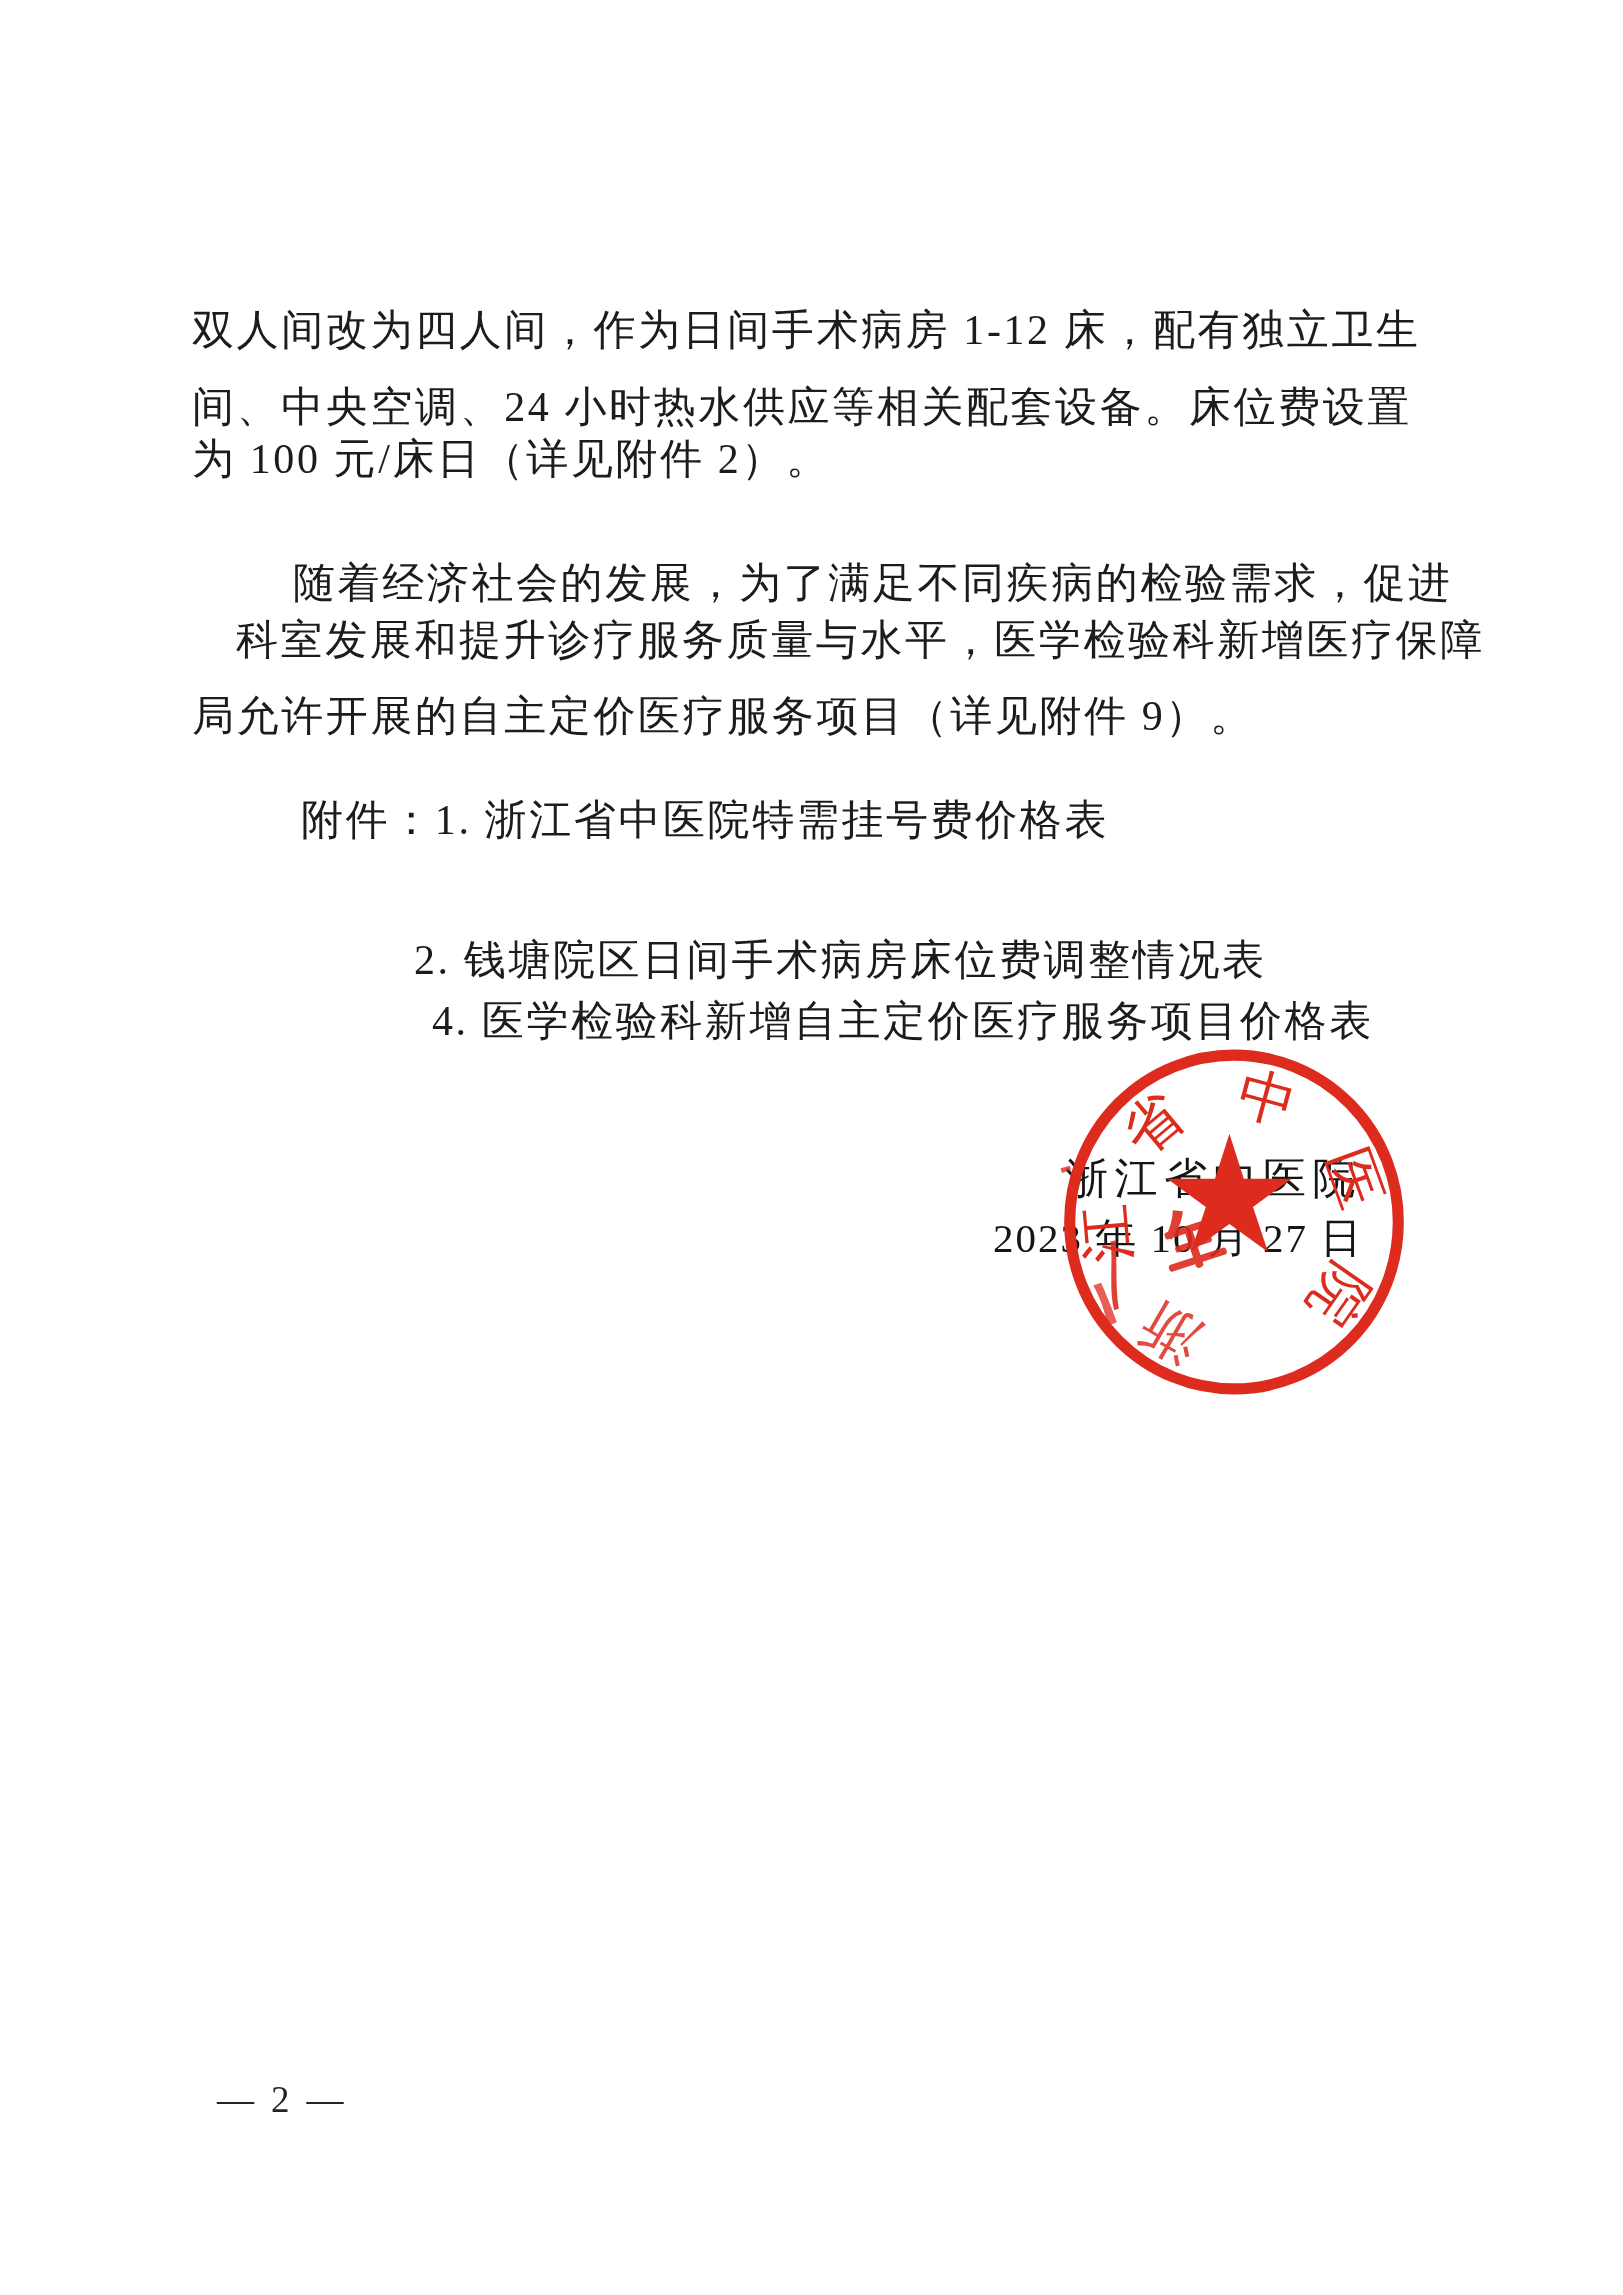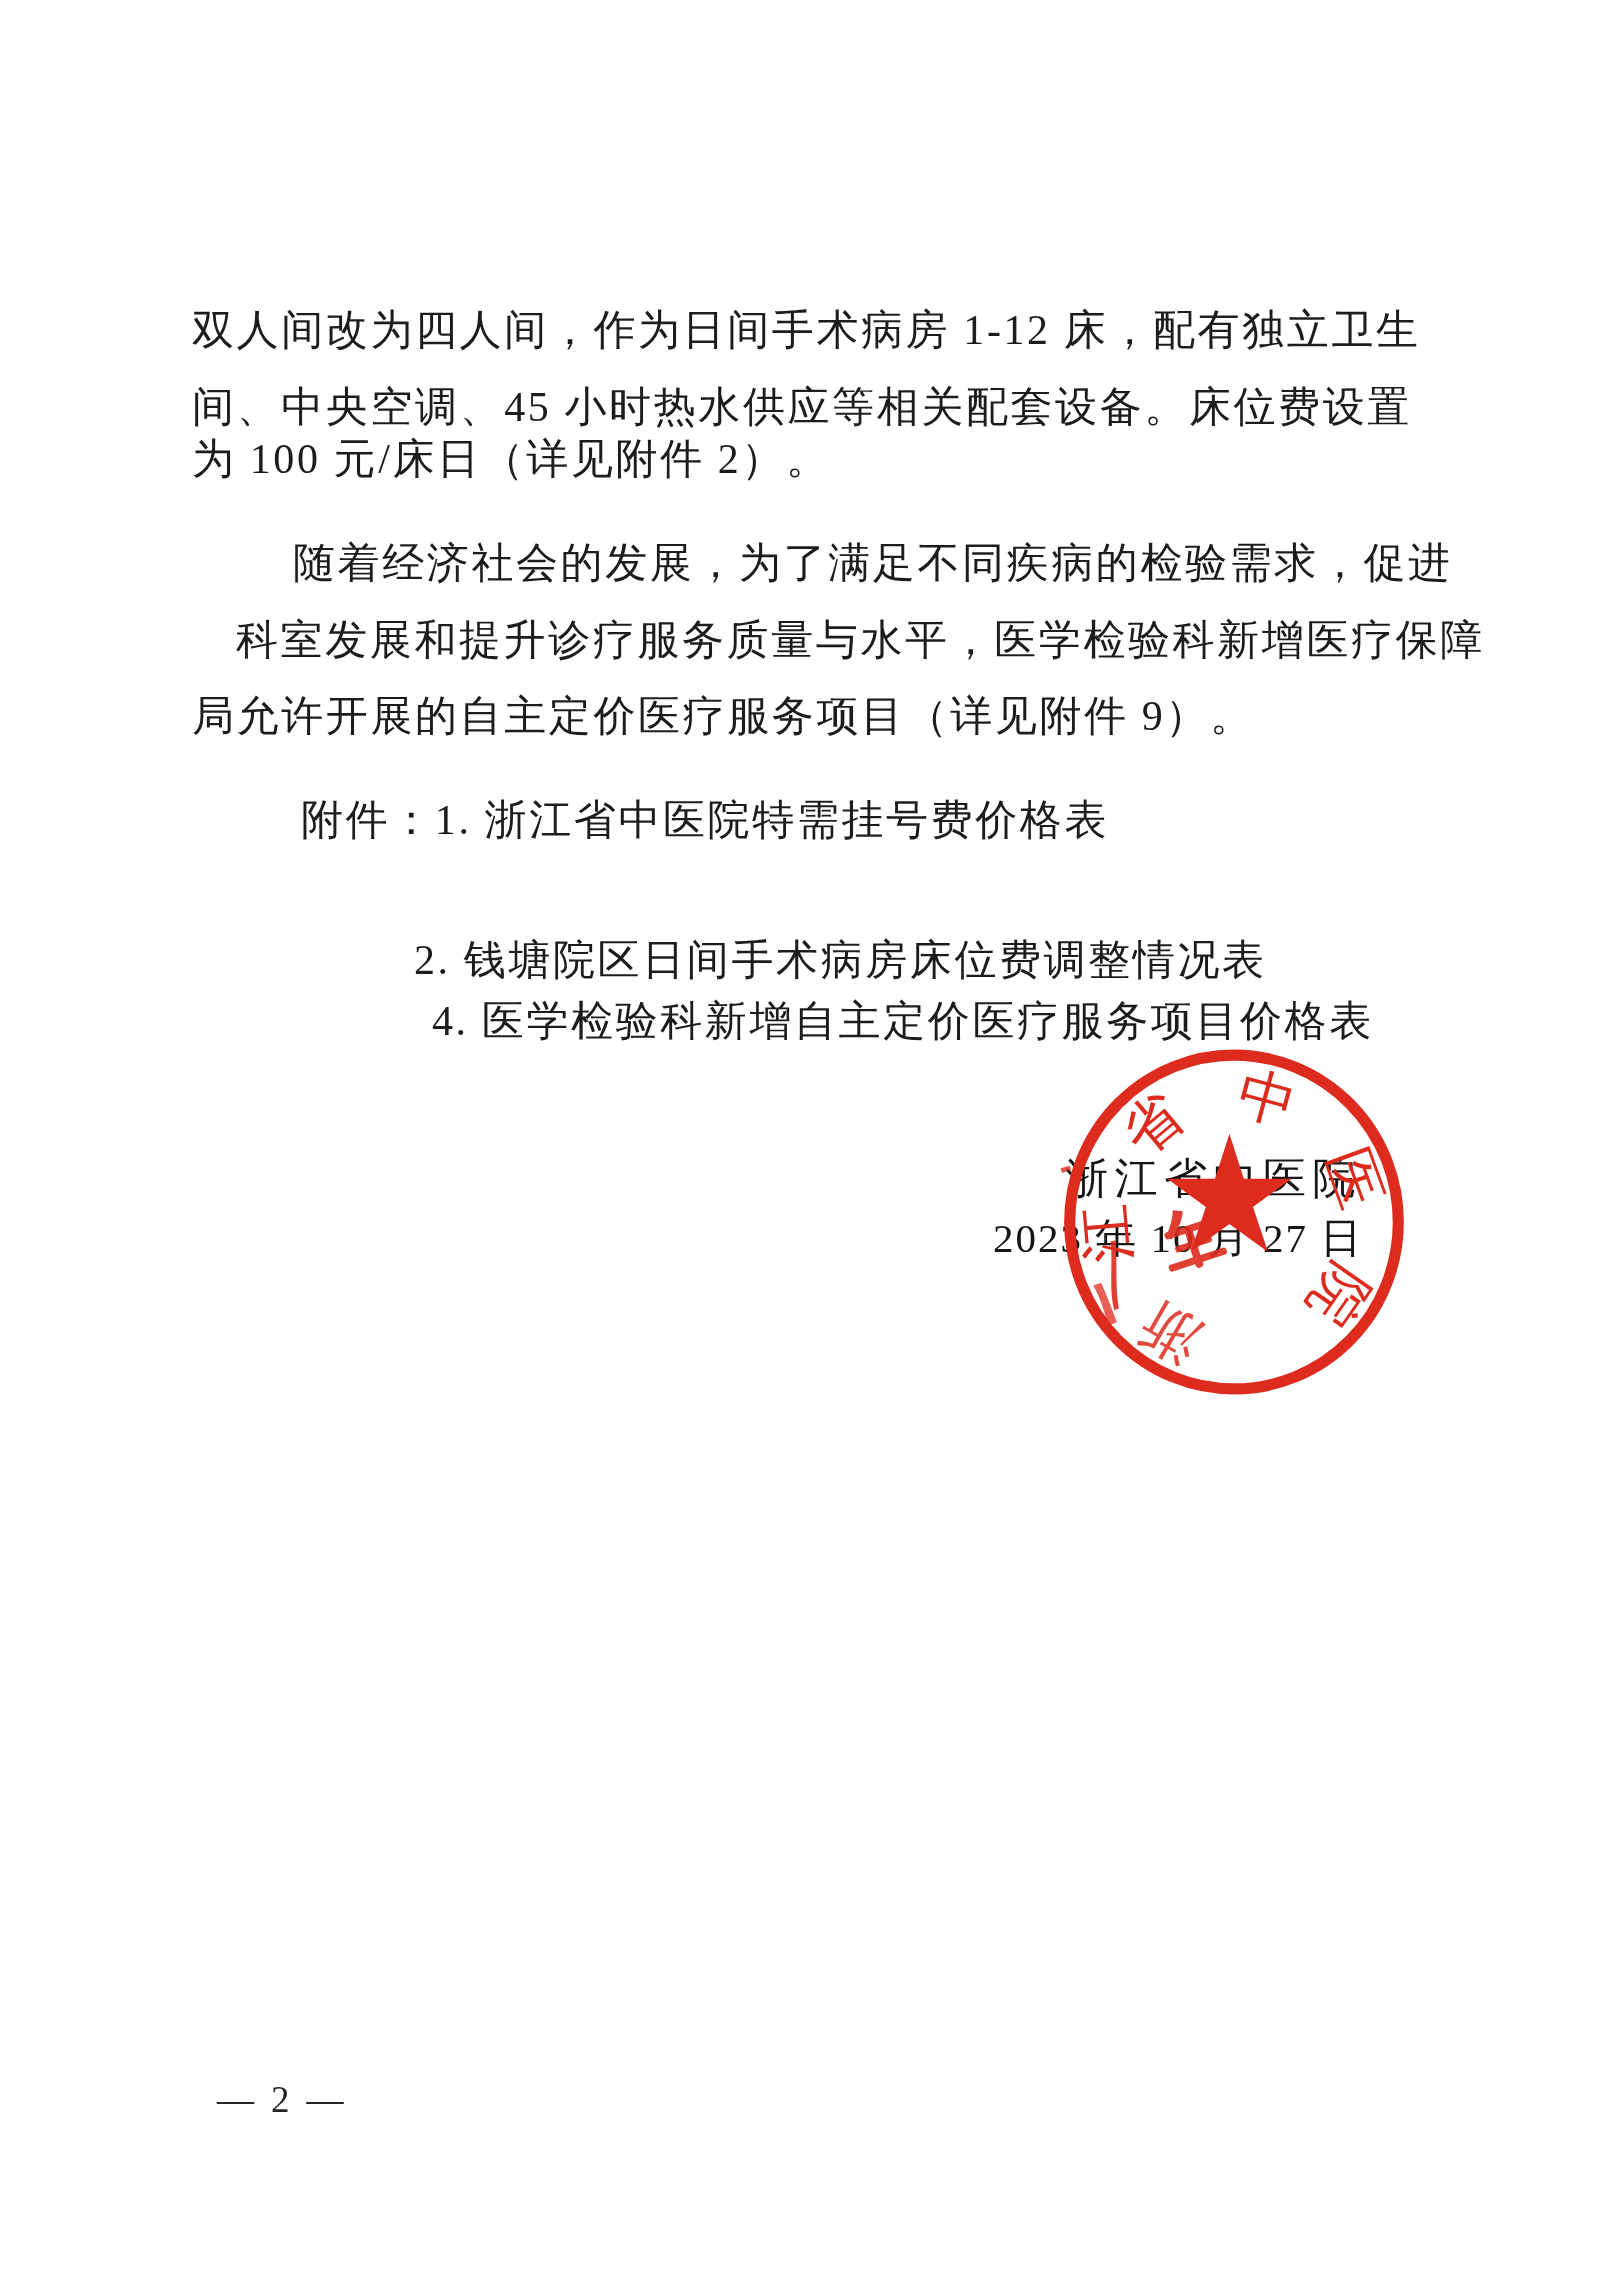--- a/index.html
+++ b/index.html
@@ -51,24 +51,24 @@
     font-family:"Liberation Serif","DejaVu Serif",serif;
     font-size:88px;
   }
 </style>
 </head>
 <body>
 
 <div class="page">
 
   <div class="line" style="left:192px;top:306px;">双人间改为四人间，作为日间手术病房 1-12 床，配有独立卫生</div>
-  <div class="line" style="left:192px;top:383px;">间、中央空调、45 小时热水供应等相关配套设备。床位费设置</div>
+  <div class="line" style="left:192px;top:383px;">间、中央空调、24 小时热水供应等相关配套设备。床位费设置</div>
   <div class="line" style="left:192px;top:435px;">为 100 元/床日（详见附件 2）。</div>
 
-  <div class="line" style="left:293px;top:539px;">随着经济社会的发展，为了满足不同疾病的检验需求，促进</div>
+  <div class="line" style="left:293px;top:559px;">随着经济社会的发展，为了满足不同疾病的检验需求，促进</div>
   <div class="line" style="left:192px;top:616px;margin-left:44px;">科室发展和提升诊疗服务质量与水平，医学检验科新增医疗保障</div>
   <div class="line" style="left:192px;top:692px;">局允许开展的自主定价医疗服务项目（详见附件 9）。</div>
 
   <div class="line" style="left:301px;top:796px;">
     <span>附件：</span><span>1. 浙江省中医院特需挂号费价格表</span>
   </div>
   <div class="line" style="left:414px;top:921px;margin-top:15px;">2. 钱塘院区日间手术病房床位费调整情况表</div>
   <div class="line" style="left:432px;top:997px;">4. 医学检验科新增自主定价医疗服务项目价格表</div>
 
   <div class="sig sig-org sig-layer" style="left:1065px;top:1150px;">浙江省中医院</div>

